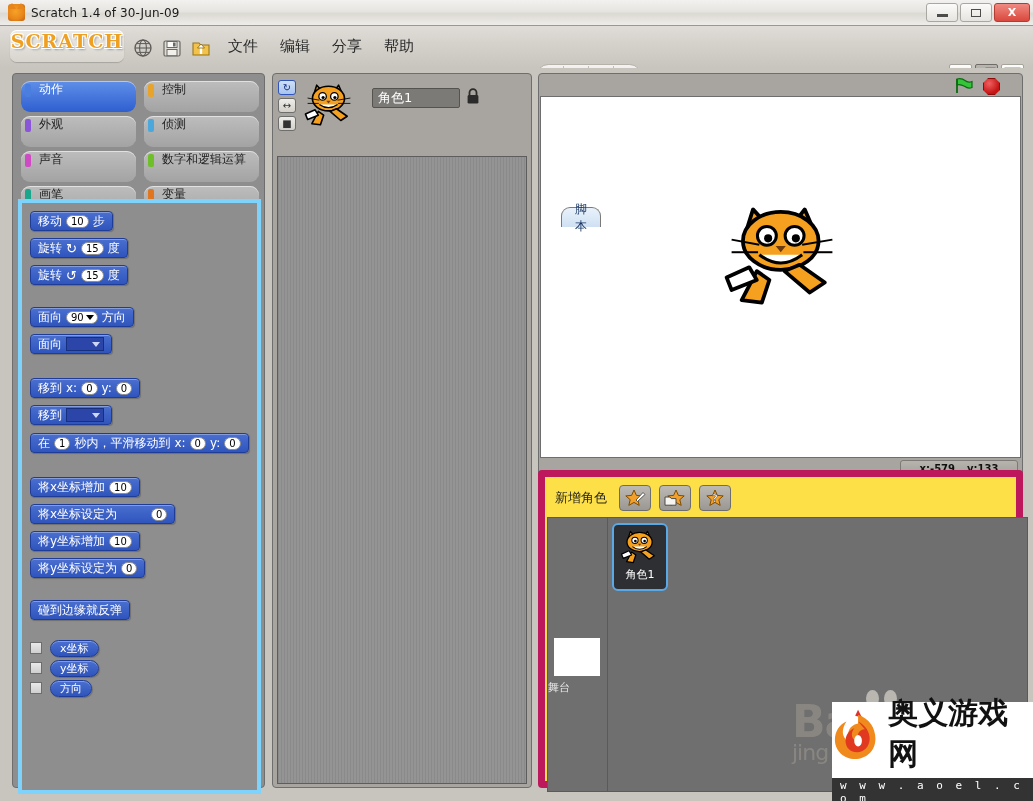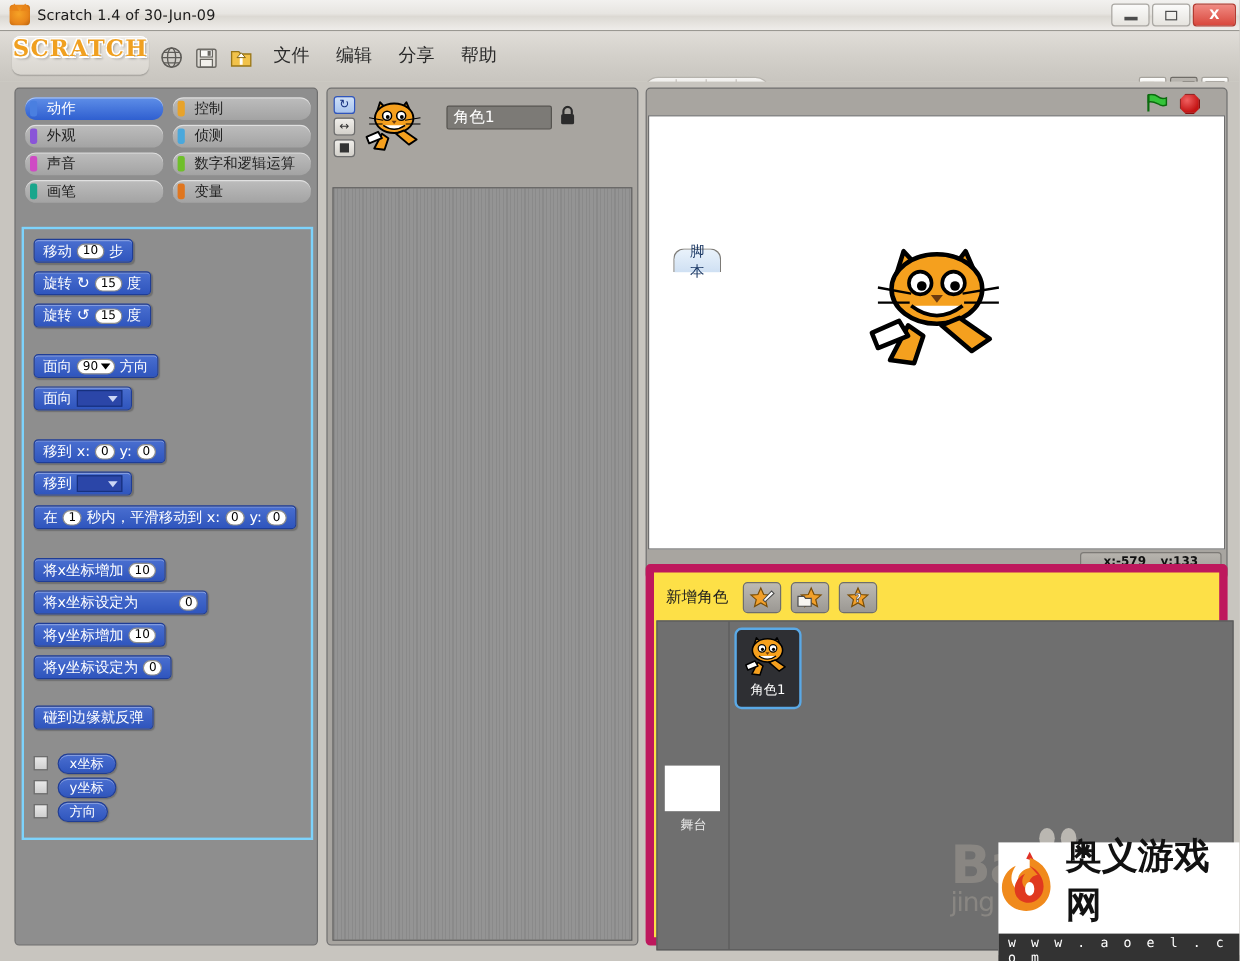--- a/index.html
+++ b/index.html
@@ -91,36 +91,36 @@
   
   .palette{
     position:absolute; left:12px; top:73px; width:253px; height:715px;
     background:#8e8e8e; border:1px solid #6e6e6e; border-radius:4px;
   }
   .cat-grid{
     position:absolute; left:8px; top:7px; width:238px;
     display:grid; grid-template-columns:1fr 1fr; gap:4px 8px;
   }
   .cat{
-    height:19px; border-radius:9px; position:relative;
+    height:31px; border-radius:9px; position:relative;
     background:linear-gradient(to bottom,#bdbdbd,#a3a3a3);
     box-shadow:inset 0 1px 0 rgba(255,255,255,.55);
-    display:flex;align-items:center; padding-left:18px;
+    display:flex;padding-left:18px;
     font-size:12px;color:#1e1e1e; overflow:hidden;
   }
   .cat .swatch{ position:absolute; left:4px; top:3px; width:6px;height:13px;border-radius:2px;}
   .cat.active{
     background:linear-gradient(to bottom,#5f8fe8,#2f5fd0);
     color:#fff; box-shadow:inset 0 1px 0 rgba(255,255,255,.5);
   }
   .cat.active .swatch{ background:#4a7fe0 !important; }
 
   .block-area{
-    position:absolute; left:5px; top:115px; width:243px; height:511px;
-    background:#8e8e8e; border:2px solid #7dd3fc; overflow:hidden;
+    position:absolute; left:5px; top:125px; width:243px; height:595px;
+    background:#8e8e8e; border:4px solid #7dd3fc; overflow:hidden;
   }
   .blk{
     position:absolute; display:inline-flex; align-items:center;
     background:linear-gradient(to bottom,#4a6fd0,#2f55bd);
     border:1px solid #1f3d96; border-radius:4px;
     color:#fff; font-size:12px; height:20px; padding:0 7px; gap:4px;
     box-shadow:inset 0 1px 0 rgba(255,255,255,.32), 1px 1px 1px rgba(0,0,0,.22);
     white-space:nowrap;
   }
   .blk.reporter{ border-radius:10px; height:17px; font-size:11px; padding:0 9px;}
@@ -223,21 +223,21 @@
     position:absolute; left:2px; top:40px; width:481px; height:275px;
     background:#6f6f6f; border:1px solid #5a5a5a;
   }
   .stage-col{
     position:absolute; left:0; top:0; width:60px; height:100%;
     border-right:1px solid #5a5a5a;
   }
   .stage-thumb{
     position:absolute; left:6px; top:120px; width:46px;height:38px; background:#fff;
   }
-  .stage-label{ position:absolute; left:0; top:162px; width:60px; text-align:center;
+  .stage-label{ position:absolute; left:0; top:162px; width:60px; text-align:left;
                 font-size:11px; color:#e8e8e8;}
   .sprite-cell{
     position:absolute; left:64px; top:5px; width:56px;height:68px;
     background:#2e2f33; border:2px solid #5aa9e6; border-radius:6px;
     display:flex; flex-direction:column; align-items:center; justify-content:flex-start;
     padding-top:3px;
   }
   .sprite-cell .lbl{ font-size:11px;color:#fff; margin-top:1px;}
 
   

